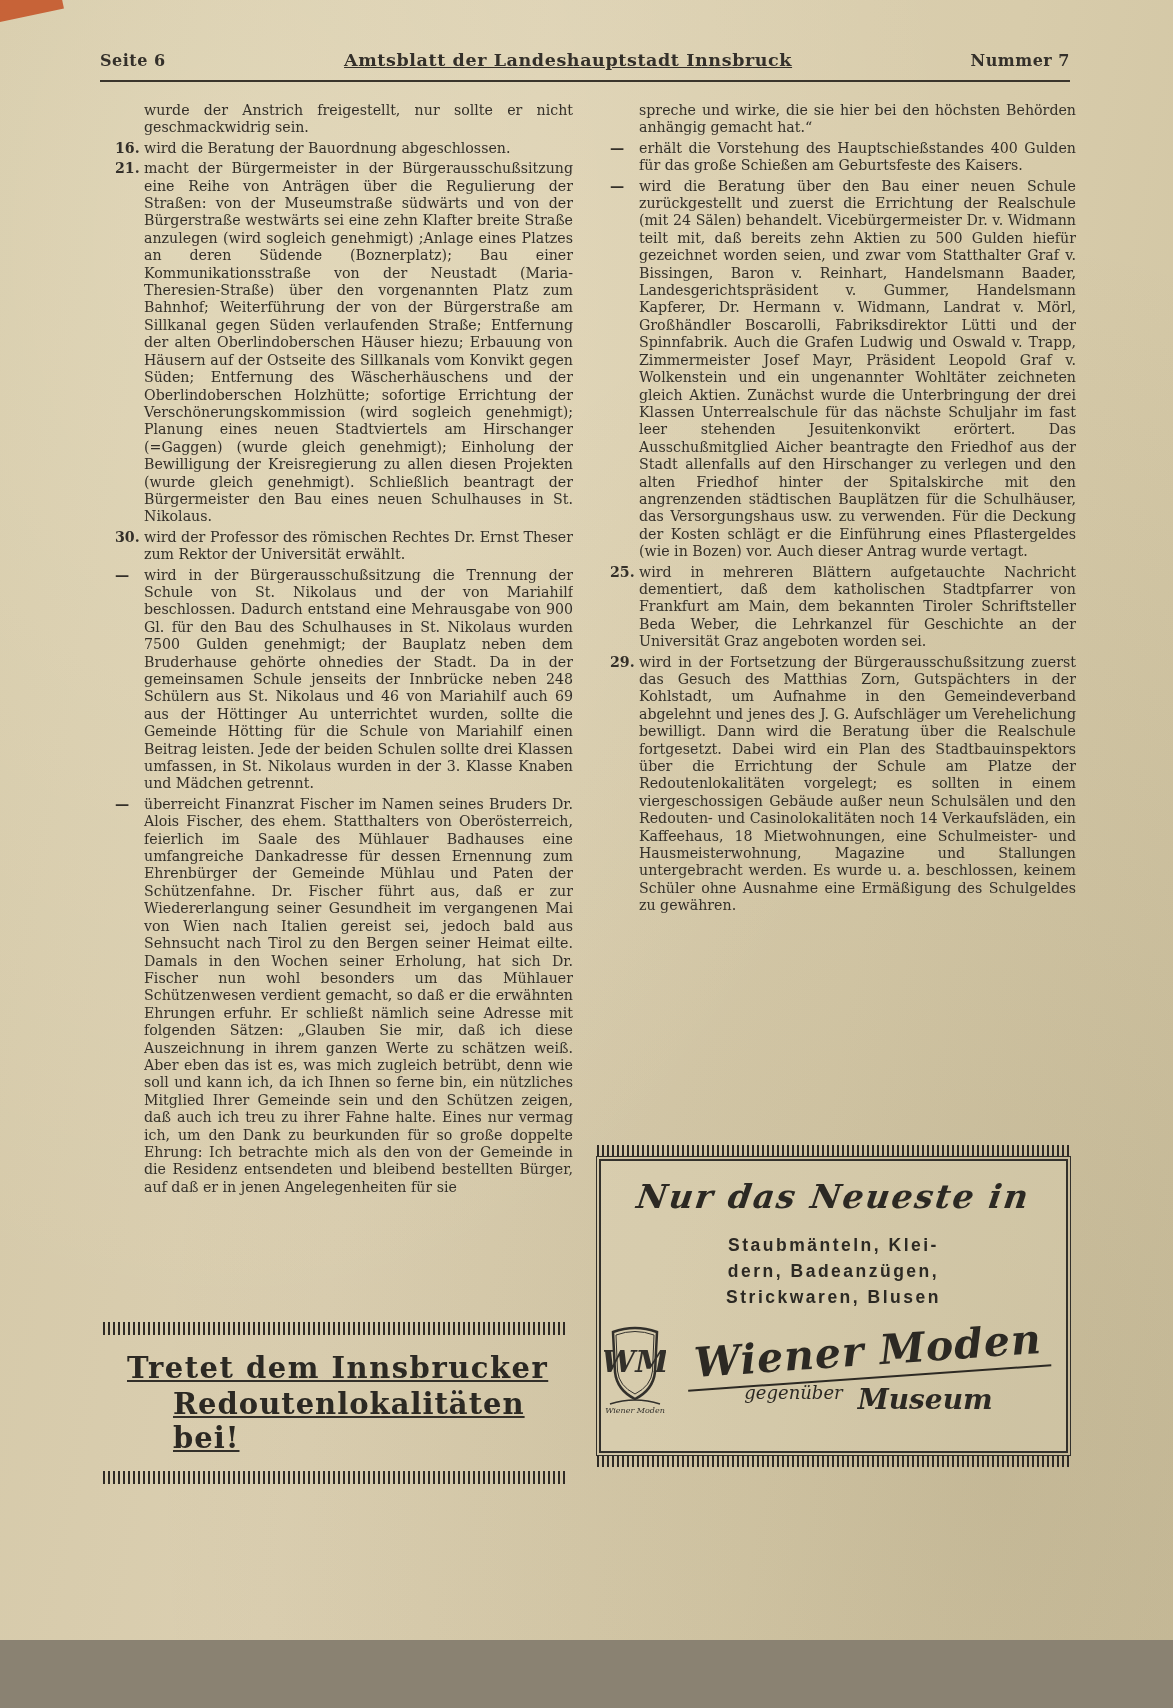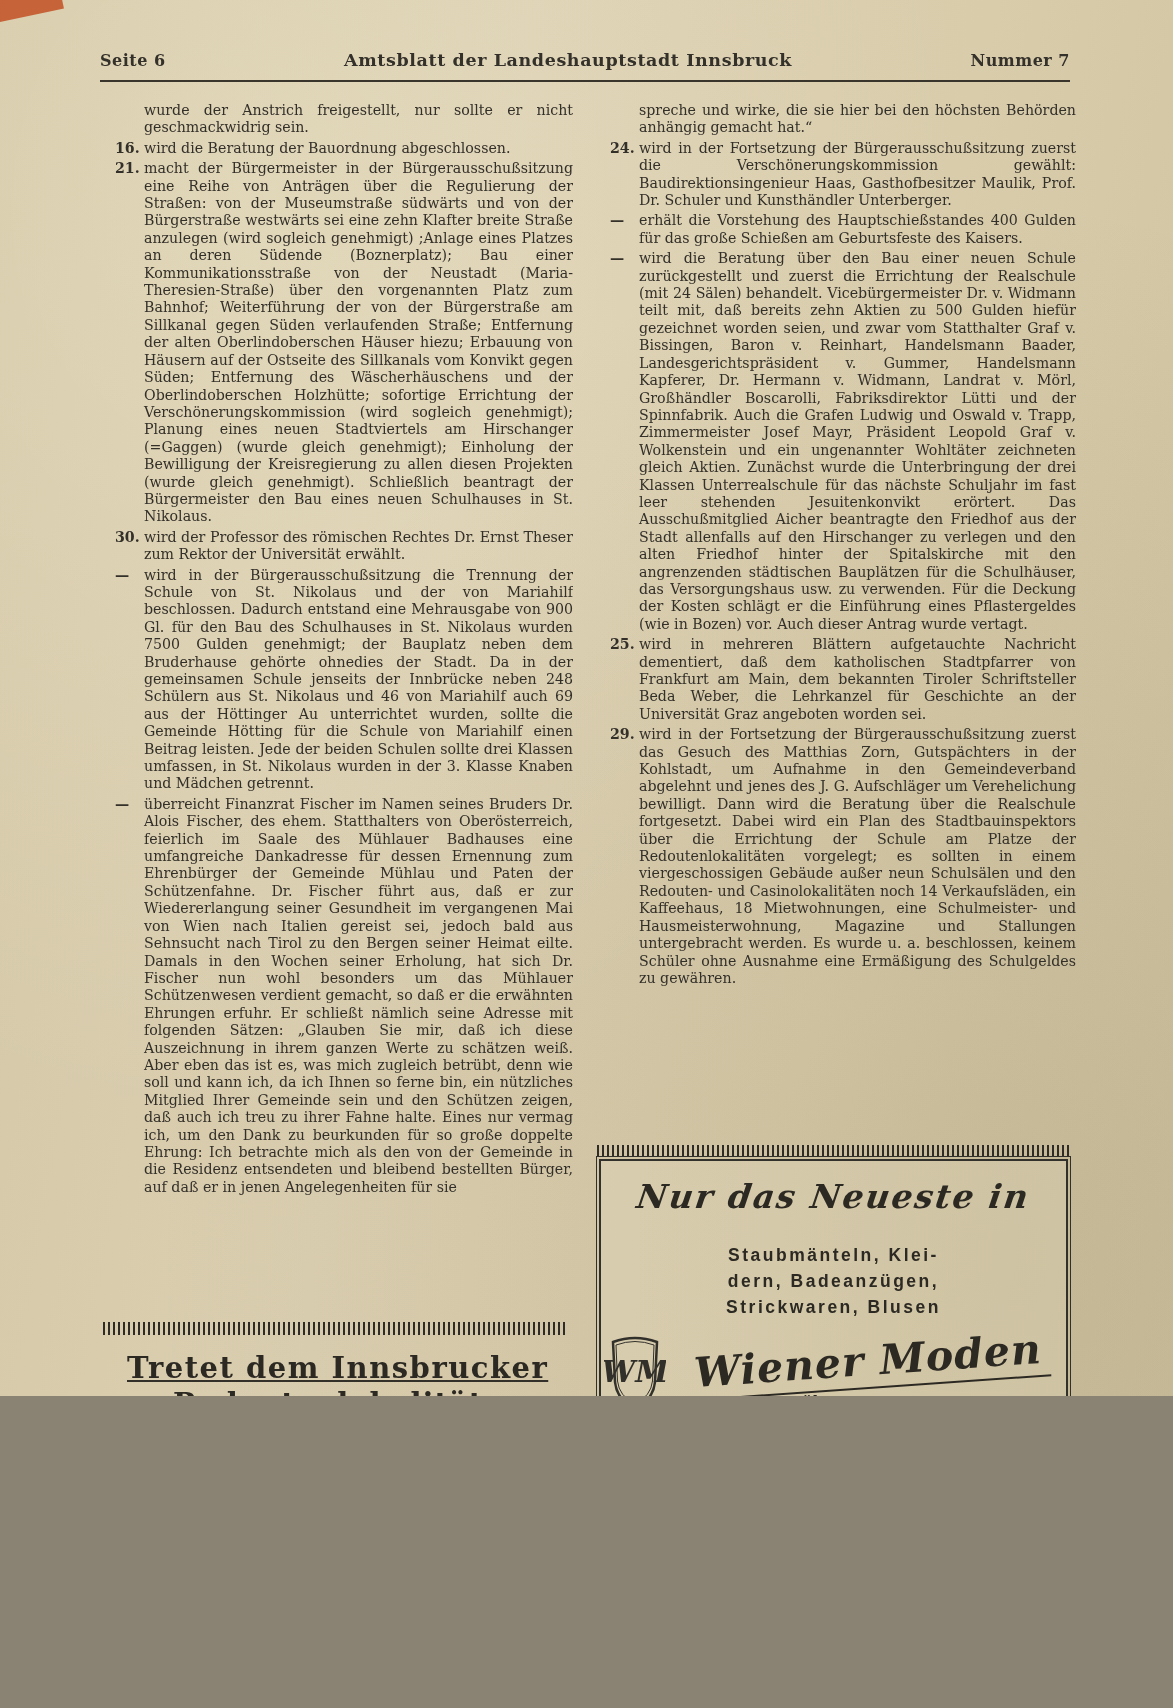--- a/index.html
+++ b/index.html
@@ -1,36 +1,36 @@
 <!DOCTYPE html>
 <html lang="de"><head>
 <meta charset="utf-8">
 <style>
   html,body { margin:0; padding:0; }
   body { background:#8a8272; }
   .page {
-    position:relative; width:1173px; height:1396px; margin:0 auto;
+    position:relative; width:1173px; height:1640px; margin:0 auto;
     background:
       radial-gradient(ellipse at 20% 15%, rgba(255,250,225,.25), rgba(0,0,0,0) 55%),
       radial-gradient(ellipse at 85% 90%, rgba(90,75,40,.12), rgba(0,0,0,0) 60%),
       linear-gradient(100deg, #d3c7a6 0%, #dbcfb1 38%, #d8ccab 70%, #cfc3a1 100%);
     color:#33302a; overflow:hidden;
     font-family:"DejaVu Serif", serif;
   }
   .scan-artifact {
     position:absolute; left:-8px; top:-10px; width:70px; height:26px;
     background:#c4572b; transform:rotate(-12deg); opacity:.9;
   }
   .masthead {
     position:absolute; left:100px; right:103px; top:50px;
     display:flex; justify-content:space-between; align-items:baseline;
     font-size:17px; letter-spacing:.5px; color:#34302a;
   }
   .masthead .side { font-weight:bold; font-size:16px; }
-  .masthead .title { font-weight:bold; font-size:17.5px; letter-spacing:.6px; }
+  .masthead .title { font-weight:bold; font-size:17.5px; letter-spacing:.6px;text-decoration:underline; }
   .rule {
     position:absolute; left:100px; right:103px; top:80px; height:2px;
     background:#3a352c;
   }
   .col {
     position:absolute; top:102px; font-size:14.2px; line-height:17.4px;
     text-align:justify; hyphens:auto; overflow:hidden; color:#332f29;margin-left:8px;
   }
   .col.left  { left:103px; width:462px; height:1214px; }
   .col.right { left:598px; width:470px; height:1036px; }
@@ -58,21 +58,21 @@
     position:absolute; left:2px; right:2px; top:14px; bottom:14px;
     border:2.5px solid #32302b; outline:1px solid #32302b; outline-offset:2px;
     background:rgba(235,226,200,.25);
   }
   .sa-head {
     margin-top:16px; text-align:center;
     font-style:italic; font-weight:bold; font-size:33px; letter-spacing:2px;
     transform:skewX(-8deg); color:#2c2923;
   }
   .sa-products {
-    margin-top:26px; text-align:center;
+    margin-top:16px; text-align:center;
     font-family:"Liberation Sans", sans-serif; font-weight:bold;
     font-size:17.5px; letter-spacing:2.5px; line-height:26px; color:#2c2923;
   }
   .sa-logo-row { display:flex; margin-top:8px; padding:0 3px; align-items:flex-end;gap:8px; }
   .sa-emblem { flex:0 0 auto; margin-top:6px; }
   .sa-brand-area { flex:1; text-align:center; }
   .sa-brand {
     display:inline-block; font-style:italic; font-weight:bold; font-size:41px;
     transform:rotate(-4deg); color:#2c2923; letter-spacing:1px;
     border-bottom:2px solid #2c2923; padding:0 8px 2px 8px;
@@ -101,21 +101,20 @@
   <div id="left-col" class="col left">
       <div class="item"><span class="marker"></span><span class="itext">wurde der Anstrich freigestellt, nur sollte er nicht geschmackwidrig sein.</span></div>
       <div class="item"><span class="marker">16.</span><span class="itext">wird die Beratung der Bauordnung abgeschlossen.</span></div>
       <div class="item"><span class="marker">21.</span><span class="itext">macht der Bürgermeister in der Bürgerausschußsitzung eine Reihe von Anträgen über die Regulierung der Straßen: von der Museumstraße südwärts und von der Bürgerstraße westwärts sei eine zehn Klafter breite Straße anzulegen (wird sogleich genehmigt) ;Anlage eines Platzes an deren Südende (Boznerplatz); Bau einer Kommunikationsstraße von der Neustadt (Maria-Theresien-Straße) über den vorgenannten Platz zum Bahnhof; Weiterführung der von der Bürgerstraße am Sillkanal gegen Süden verlaufenden Straße; Entfernung der alten Oberlindoberschen Häuser hiezu; Erbauung von Häusern auf der Ostseite des Sillkanals vom Konvikt gegen Süden; Entfernung des Wäscherhäuschens und der Oberlindoberschen Holzhütte; sofortige Errichtung der Verschönerungskommission (wird sogleich genehmigt); Planung eines neuen Stadtviertels am Hirschanger (=Gaggen) (wurde gleich genehmigt); Einholung der Bewilligung der Kreisregierung zu allen diesen Projekten (wurde gleich genehmigt). Schließlich beantragt der Bürgermeister den Bau eines neuen Schulhauses in St. Nikolaus.</span></div>
       <div class="item"><span class="marker">30.</span><span class="itext">wird der Professor des römischen Rechtes Dr. Ernst Theser zum Rektor der Universität erwählt.</span></div>
       <div class="item"><span class="marker">—</span><span class="itext">wird in der Bürgerausschußsitzung die Trennung der Schule von St. Nikolaus und der von Mariahilf beschlossen. Dadurch entstand eine Mehrausgabe von 900 Gl. für den Bau des Schulhauses in St. Nikolaus wurden 7500 Gulden genehmigt; der Bauplatz neben dem Bruderhause gehörte ohnedies der Stadt. Da in der gemeinsamen Schule jenseits der Innbrücke neben 248 Schülern aus St. Nikolaus und 46 von Mariahilf auch 69 aus der Höttinger Au unterrichtet wurden, sollte die Gemeinde Hötting für die Schule von Mariahilf einen Beitrag leisten. Jede der beiden Schulen sollte drei Klassen umfassen, in St. Nikolaus wurden in der 3. Klasse Knaben und Mädchen getrennt.</span></div>
       <div class="item"><span class="marker">—</span><span class="itext">überreicht Finanzrat Fischer im Namen seines Bruders Dr. Alois Fischer, des ehem. Statthalters von Oberösterreich, feierlich im Saale des Mühlauer Badhauses eine umfangreiche Dankadresse für dessen Ernennung zum Ehrenbürger der Gemeinde Mühlau und Paten der Schützenfahne. Dr. Fischer führt aus, daß er zur Wiedererlangung seiner Gesundheit im vergangenen Mai von Wien nach Italien gereist sei, jedoch bald aus Sehnsucht nach Tirol zu den Bergen seiner Heimat eilte. Damals in den Wochen seiner Erholung, hat sich Dr. Fischer nun wohl besonders um das Mühlauer Schützenwesen verdient gemacht, so daß er die erwähnten Ehrungen erfuhr. Er schließt nämlich seine Adresse mit folgenden Sätzen: „Glauben Sie mir, daß ich diese Auszeichnung in ihrem ganzen Werte zu schätzen weiß. Aber eben das ist es, was mich zugleich betrübt, denn wie soll und kann ich, da ich Ihnen so ferne bin, ein nützliches Mitglied Ihrer Gemeinde sein und den Schützen zeigen, daß auch ich treu zu ihrer Fahne halte. Eines nur vermag ich, um den Dank zu beurkunden für so große doppelte Ehrung: Ich betrachte mich als den von der Gemeinde in die Residenz entsendeten und bleibend bestellten Bürger, auf daß er in jenen Angelegenheiten für sie</span></div>
     </div>
   <div id="right-col" class="col right">
       <div class="item"><span class="marker"></span><span class="itext">spreche und wirke, die sie hier bei den höchsten Behörden anhängig gemacht hat.“</span></div>
-      <div class="item"><span class="marker">24.</span><span class="itext">wird in der Fortsetzung der Bürgerausschußsitzung zuerst die Verschönerungskommission gewählt: Baudirektionsingenieur Haas, Gasthofbesitzer Maulik, Prof. Dr. Schuler und Kunsthändler Unterberger.</span></div>
       <div class="item"><span class="marker">—</span><span class="itext">erhält die Vorstehung des Hauptschießstandes 400 Gulden für das große Schießen am Geburtsfeste des Kaisers.</span></div>
       <div class="item"><span class="marker">—</span><span class="itext">wird die Beratung über den Bau einer neuen Schule zurückgestellt und zuerst die Errichtung der Realschule (mit 24 Sälen) behandelt. Vicebürgermeister Dr. v. Widmann teilt mit, daß bereits zehn Aktien zu 500 Gulden hiefür gezeichnet worden seien, und zwar vom Statthalter Graf v. Bissingen, Baron v. Reinhart, Handelsmann Baader, Landesgerichtspräsident v. Gummer, Handelsmann Kapferer, Dr. Hermann v. Widmann, Landrat v. Mörl, Großhändler Boscarolli, Fabriksdirektor Lütti und der Spinnfabrik. Auch die Grafen Ludwig und Oswald v. Trapp, Zimmermeister Josef Mayr, Präsident Leopold Graf v. Wolkenstein und ein ungenannter Wohltäter zeichneten gleich Aktien. Zunächst wurde die Unterbringung der drei Klassen Unterrealschule für das nächste Schuljahr im fast leer stehenden Jesuitenkonvikt erörtert. Das Ausschußmitglied Aicher beantragte den Friedhof aus der Stadt allenfalls auf den Hirschanger zu verlegen und den alten Friedhof hinter der Spitalskirche mit den angrenzenden städtischen Bauplätzen für die Schulhäuser, das Versorgungshaus usw. zu verwenden. Für die Deckung der Kosten schlägt er die Einführung eines Pflastergeldes (wie in Bozen) vor. Auch dieser Antrag wurde vertagt.</span></div>
       <div class="item"><span class="marker">25.</span><span class="itext">wird in mehreren Blättern aufgetauchte Nachricht dementiert, daß dem katholischen Stadtpfarrer von Frankfurt am Main, dem bekannten Tiroler Schriftsteller Beda Weber, die Lehrkanzel für Geschichte an der Universität Graz angeboten worden sei.</span></div>
       <div class="item"><span class="marker">29.</span><span class="itext">wird in der Fortsetzung der Bürgerausschußsitzung zuerst das Gesuch des Matthias Zorn, Gutspächters in der Kohlstadt, um Aufnahme in den Gemeindeverband abgelehnt und jenes des J. G. Aufschläger um Verehelichung bewilligt. Dann wird die Beratung über die Realschule fortgesetzt. Dabei wird ein Plan des Stadtbauinspektors über die Errichtung der Schule am Platze der Redoutenlokalitäten vorgelegt; es sollten in einem viergeschossigen Gebäude außer neun Schulsälen und den Redouten- und Casinolokalitäten noch 14 Verkaufsläden, ein Kaffeehaus, 18 Mietwohnungen, eine Schulmeister- und Hausmeisterwohnung, Magazine und Stallungen untergebracht werden. Es wurde u. a. beschlossen, keinem Schüler ohne Ausnahme eine Ermäßigung des Schulgeldes zu gewähren.</span></div>
     </div>
 
   <div class="house-ad">
     <div class="hatch"></div>
     <div class="ha-line1">Tretet dem Innsbrucker</div>
     <div class="ha-line2">Redoutenlokalitäten bei!</div>

